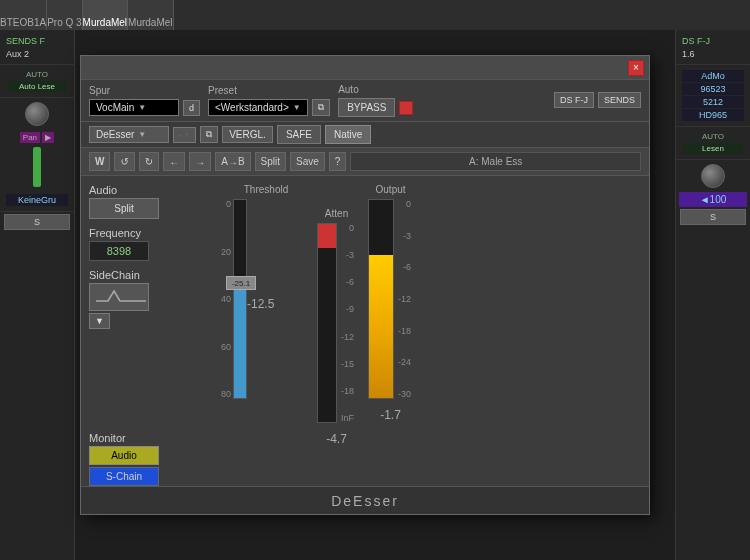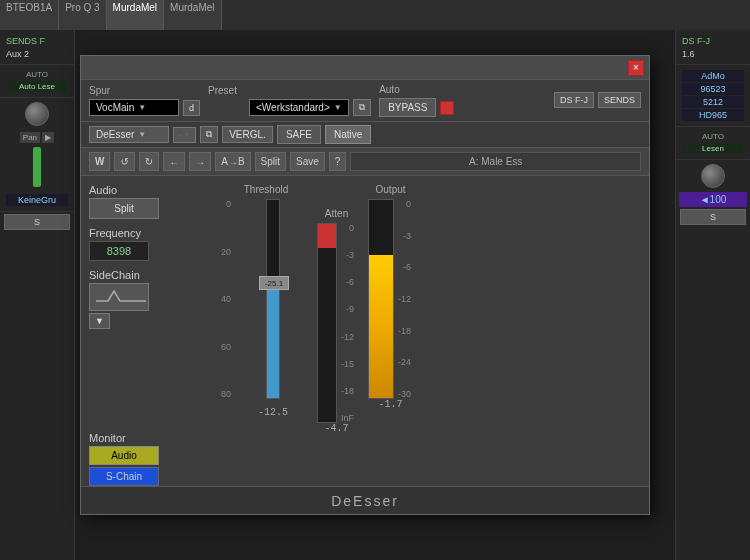--- a/index.html
+++ b/index.html
@@ -27,28 +27,28 @@
       position: absolute;
       top: 0; left: 0;
       width: 750px;
       height: 30px;
       background: #2d2d2d;
       display: flex;
       align-items: center;
       overflow: hidden;
     }
     .track-tab {
-      padding: 2px 6px;
+      padding: 2px 0;
       background: #3a3a3a;
       border-right: 1px solid #555;
       font-size: 10px;
       color: #aaa;
       height: 100%;
       display: flex;
-      align-items: flex-start;
+      align-items: flex-end;
     }
     .track-tab.active {
       background: #4a4a4a;
       color: #fff;
     }
 
     
     .left-strip {
       position: absolute;
       top: 30px; left: 0;
@@ -319,25 +319,24 @@
     .meter-label {
       font-size: 10px;
       color: #aaa;
       margin-bottom: 4px;
       white-space: nowrap;
     }
 
     
     .threshold-container {
       display: flex;
-      flex-direction: column;
+      flex-direction: row;
       align-items: center;
       position: relative;
       width: 80px;
-      gap: 8px;
     }
     .threshold-track {
       width: 14px;
       height: 200px;
       background: #1a1a1a;
       border: 1px solid #555;
       position: relative;
       cursor: pointer;
     }
     .threshold-fill {
@@ -391,24 +390,23 @@
     }
     .output-fill {
       position: absolute;
       bottom: 0;
       left: 0;
       right: 0;
       background: linear-gradient(to top, #cc8800, #eeaa00, #ffcc00);
     }
 
     .meter-value {
-      font-size: 10px;
+      font-size: 12px;
       color: #aaa;
-      margin-top: 0;
-      font-family: Liberation Mono, monospace;
+      margin-top: 9px;
     }
 
     
     .scale-col {
       display: flex;
       flex-direction: column;
       justify-content: space-between;
       height: 200px;
       padding: 0 2px;
     }
@@ -494,21 +492,21 @@
     .pan-strip {
       display: flex;
       align-items: center;
       justify-content: center;
       gap: 2px;
       padding: 2px;
     }
     .pan-label {
       font-size: 8px;
       color: #aaa;
-      background: #404040;
+      background: #701a75;
       padding: 1px 3px;
     }
     .strip-btn-s {
       background: #555;
       color: #ccc;
       border: 1px solid #666;
       padding: 2px 6px;
       font-size: 9px;
       text-align: center;
       margin: 2px 4px;
@@ -601,21 +599,21 @@
           <div class="dropdown-btn">
             <span>VocMain</span>
             <span class="dropdown-arrow">▼</span>
           </div>
           <div class="small-btn">d</div>
         </div>
       </div>
 
       <div class="section-group">
         <div class="section-label">Preset</div>
-        <div style="display:flex;gap:4px;align-items:center;margin-left:41px;">
+        <div style="display:flex;gap:4px;align-items:center;">
           <div class="dropdown-btn">
             <span>&lt;Werkstandard&gt;</span>
             <span class="dropdown-arrow">▼</span>
           </div>
           <div class="small-btn">⧉</div>
         </div>
       </div>
 
       <div class="section-group">
         <div class="section-label">Auto</div>

